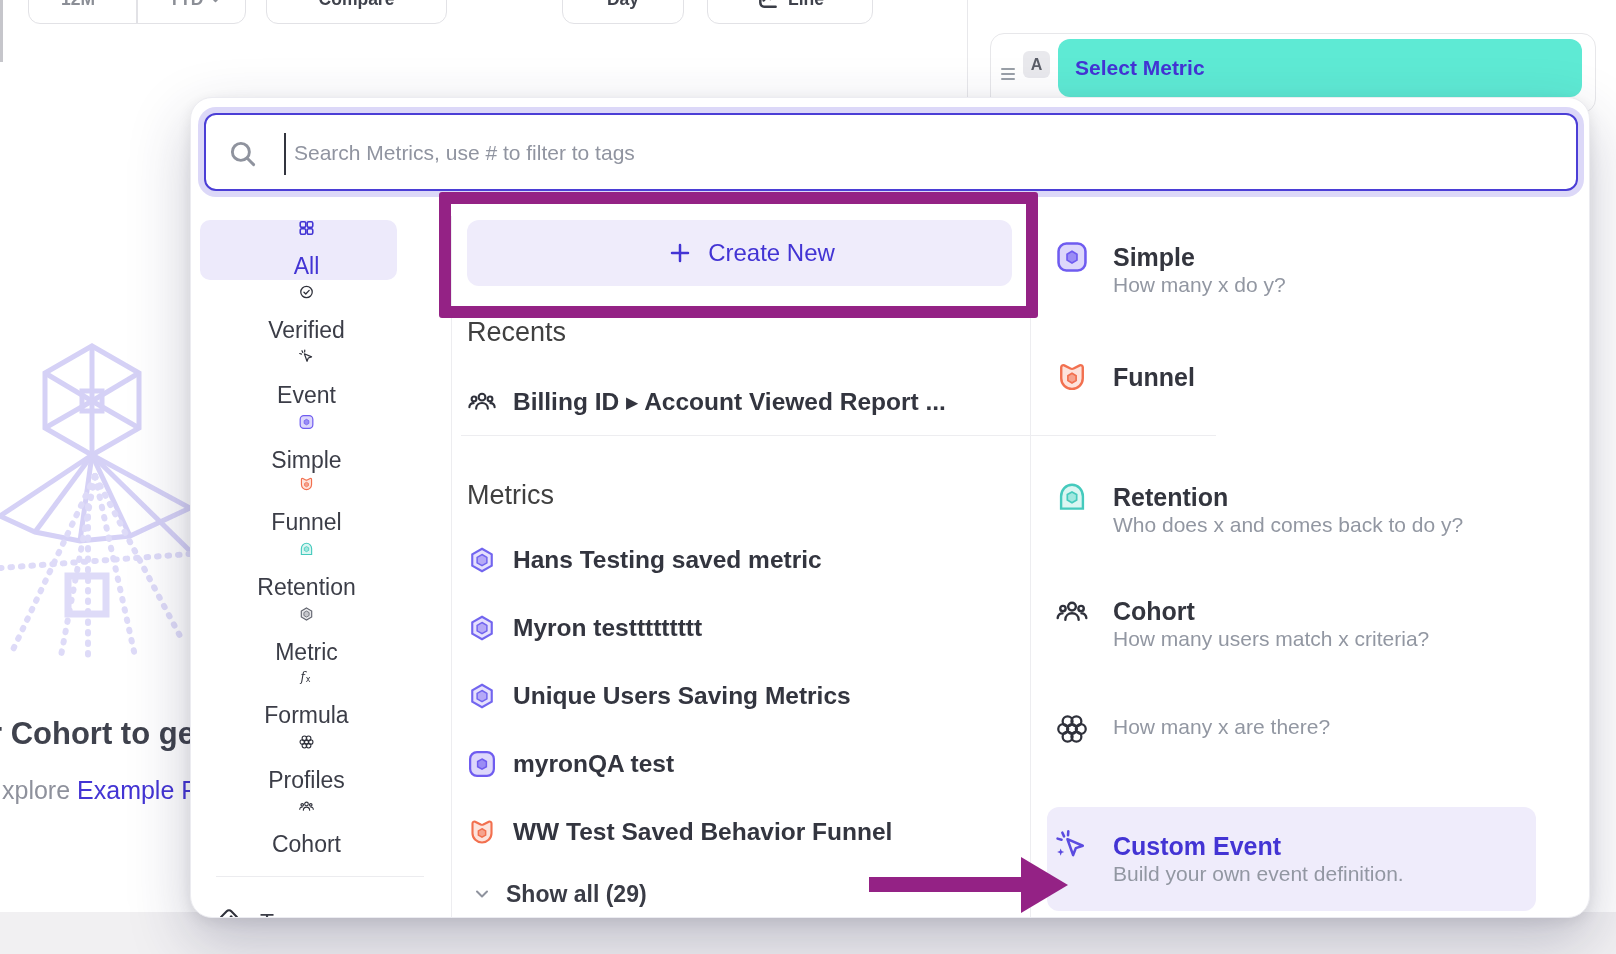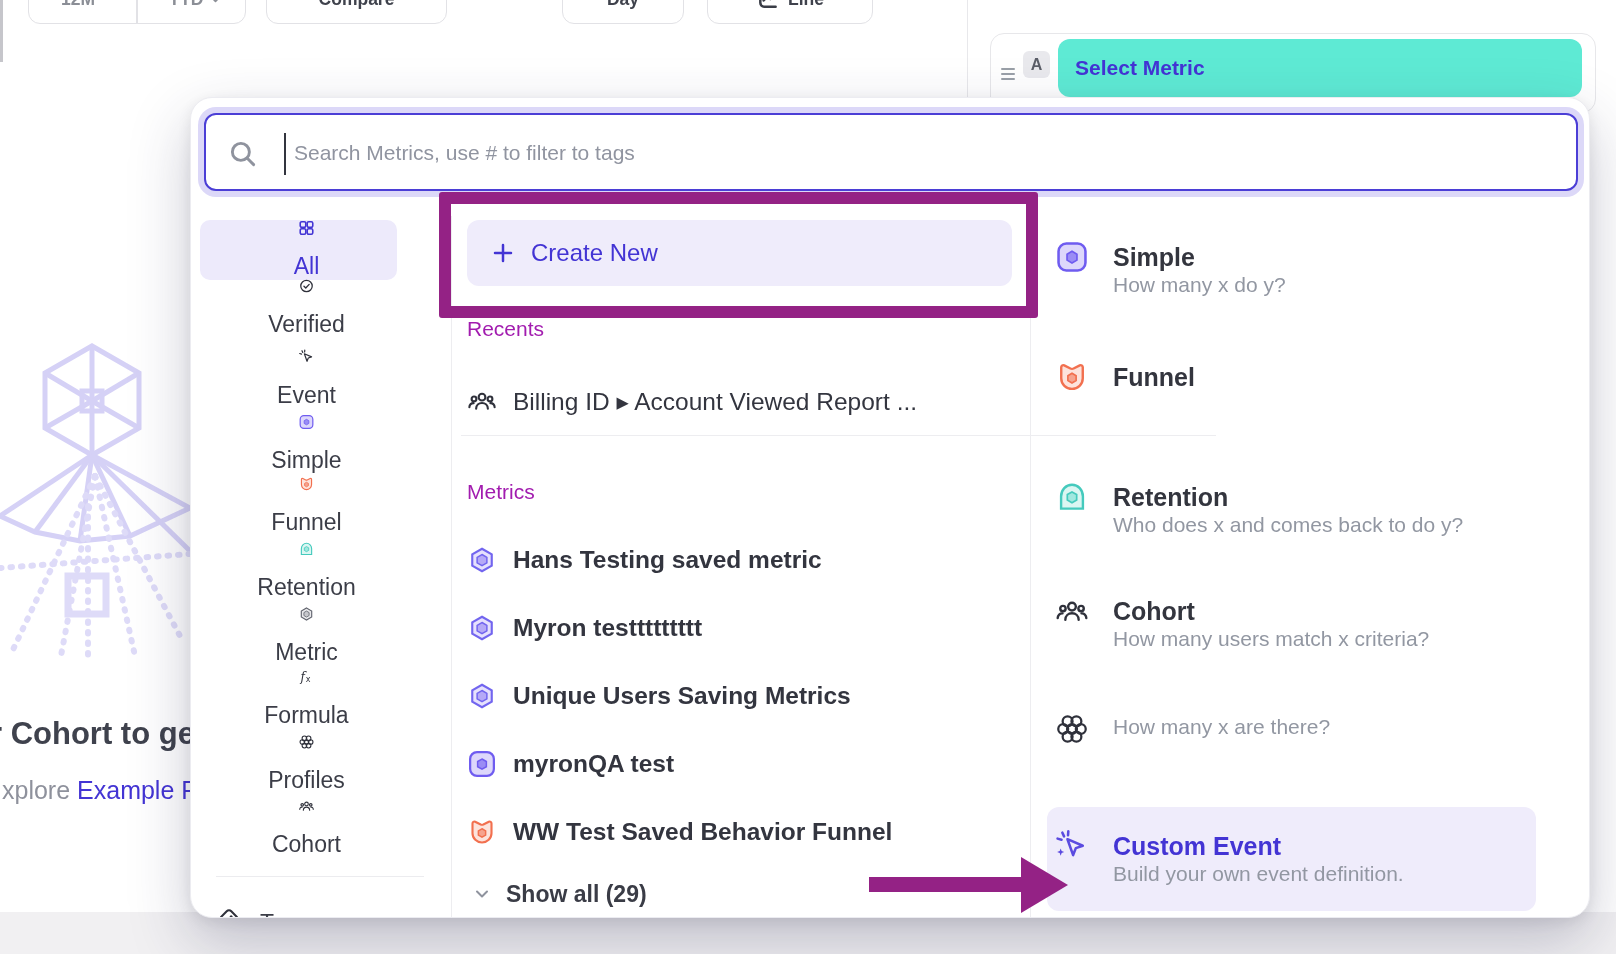--- a/index.html
+++ b/index.html
@@ -45,22 +45,22 @@
 
   .side-row{left:9px;width:197px;height:60px;display:flex;align-items:center;gap:17px;
     padding-left:16px;box-sizing:border-box;border-radius:10px;
     font-size:23px;font-weight:500;color:#3b3d47;flex-direction:column;}
   .side-row.sel{background:#edeafb;color:#4334d4;}
   .side-div{left:25px;top:778px;width:208px;height:1px;background:#ececef;}
   .vd{width:1px;top:118px;height:703px;background:#ededf0;}
 
   .create-new{left:276px;top:122px;width:545px;height:66px;background:#efecfb;border-radius:12px;
     display:flex;align-items:center;gap:16px;padding-left:24px;box-sizing:border-box;
-    font-size:24px;font-weight:500;color:#4334d4;}
-  .sec-label{font-size:21px;color:#a21caf;}
+    font-size:24px;font-weight:500;color:#4334d4;justify-content:center;}
+  .sec-label{font-size:27px;color:#404040;}
   .mid-row{left:276px;height:44px;display:flex;align-items:center;gap:16px;
     font-size:24.5px;color:#33353f;white-space:nowrap;}
   .mid-div{left:270px;top:337px;width:755px;height:1px;background:#ededf0;}
   .show-all{left:281px;top:774px;height:44px;display:flex;align-items:center;gap:14px;
     font-size:23px;color:#3a3c46;}
 
   .type-hl{left:856px;top:709px;width:489px;height:104px;background:#efecfb;border-radius:12px;}
   .type{left:864px;width:540px;display:flex;gap:24px;}
   .type .ticon{width:34px;height:34px;margin-top:-2px;flex:0 0 34px;}
   .type .t-title{font-size:25px;font-weight:600;color:#33353e;line-height:30px;}
@@ -169,21 +169,21 @@
       <svg width="27" height="27" viewBox="0 0 24 24">
         <g fill="none" stroke="#4334d4" stroke-width="2.4">
           <rect x="2.6" y="2.6" width="8.3" height="8.3" rx="2.2"></rect>
             <rect x="13.1" y="2.6" width="8.3" height="8.3" rx="2.2"></rect>
           <rect x="2.6" y="13.1" width="8.3" height="8.3" rx="2.2"></rect>
             <rect x="13.1" y="13.1" width="8.3" height="8.3" rx="2.2"></rect>
         </g>
         </svg>
       <span>All</span>
     </div>
-    <div class="abs side-row" style="top:180px;">
+    <div class="abs side-row" style="top:186px;">
       <svg width="27" height="27" viewBox="0 0 24 24">
         <circle cx="12" cy="12" r="8.6" fill="none" stroke="#2f313b" stroke-width="1.9"></circle>
         <polyline points="8.2,12.3 10.9,15 16,9.6" fill="none" stroke="#2f313b" stroke-width="2" stroke-linecap="round" stroke-linejoin="round"></polyline>
       </svg>
       <span>Verified</span>
     </div>
     <div class="abs side-row" style="top:251px;">
       <svg width="27" height="27" viewBox="0 0 24 24">
         <path d="M8.8 7.2 L19.6 11.8 L14.7 13.5 L12.8 18.4 Z" fill="none" stroke="#2f313b" stroke-width="1.8" stroke-linejoin="round"></path>
         <g stroke="#2f313b" stroke-width="1.8" stroke-linecap="round">
@@ -281,21 +281,21 @@
       <svg width="30" height="30" viewBox="0 0 24 24">
         <g fill="none" stroke="#2f313b" stroke-width="1.7" stroke-linecap="round">
           <circle cx="12" cy="8.9" r="2.7"></circle>
             <path d="M7.3 18.2 C7.3 15.4 9.4 13.6 12 13.6 C14.6 13.6 16.7 15.4 16.7 18.2"></path>
           <circle cx="5.6" cy="10.3" r="1.9"></circle>
             <path d="M1.9 17 C1.9 14.9 3.5 13.6 5.3 13.7"></path>
           <circle cx="18.4" cy="10.3" r="1.9"></circle>
             <path d="M22.1 17 C22.1 14.9 20.5 13.6 18.7 13.7"></path>
         </g>
         </svg>
-      <span style="font-weight:400;">Billing ID ▸ Account Viewed Report ...</span>
+      <span style="font-weight:700;">Billing ID ▸ Account Viewed Report ...</span>
     </div>
     <div class="abs mid-div"></div>
 
     <div class="abs sec-label" style="left:276px;top:382px;">Metrics</div>
 
     <div class="abs mid-row" style="top:440px;">
       <svg width="30" height="30" viewBox="0 0 24 24">
         <polygon points="12,3 19.8,7.5 19.8,16.5 12,21 4.2,16.5 4.2,7.5" fill="#e6e1fd" stroke="#7265ef" stroke-width="1.7"></polygon>
         <polygon points="12,7.6 15.9,9.85 15.9,14.35 12,16.6 8.1,14.35 8.1,9.85" fill="#b5a9f7" stroke="#7265ef" stroke-width="1.2"></polygon>
       </svg>

